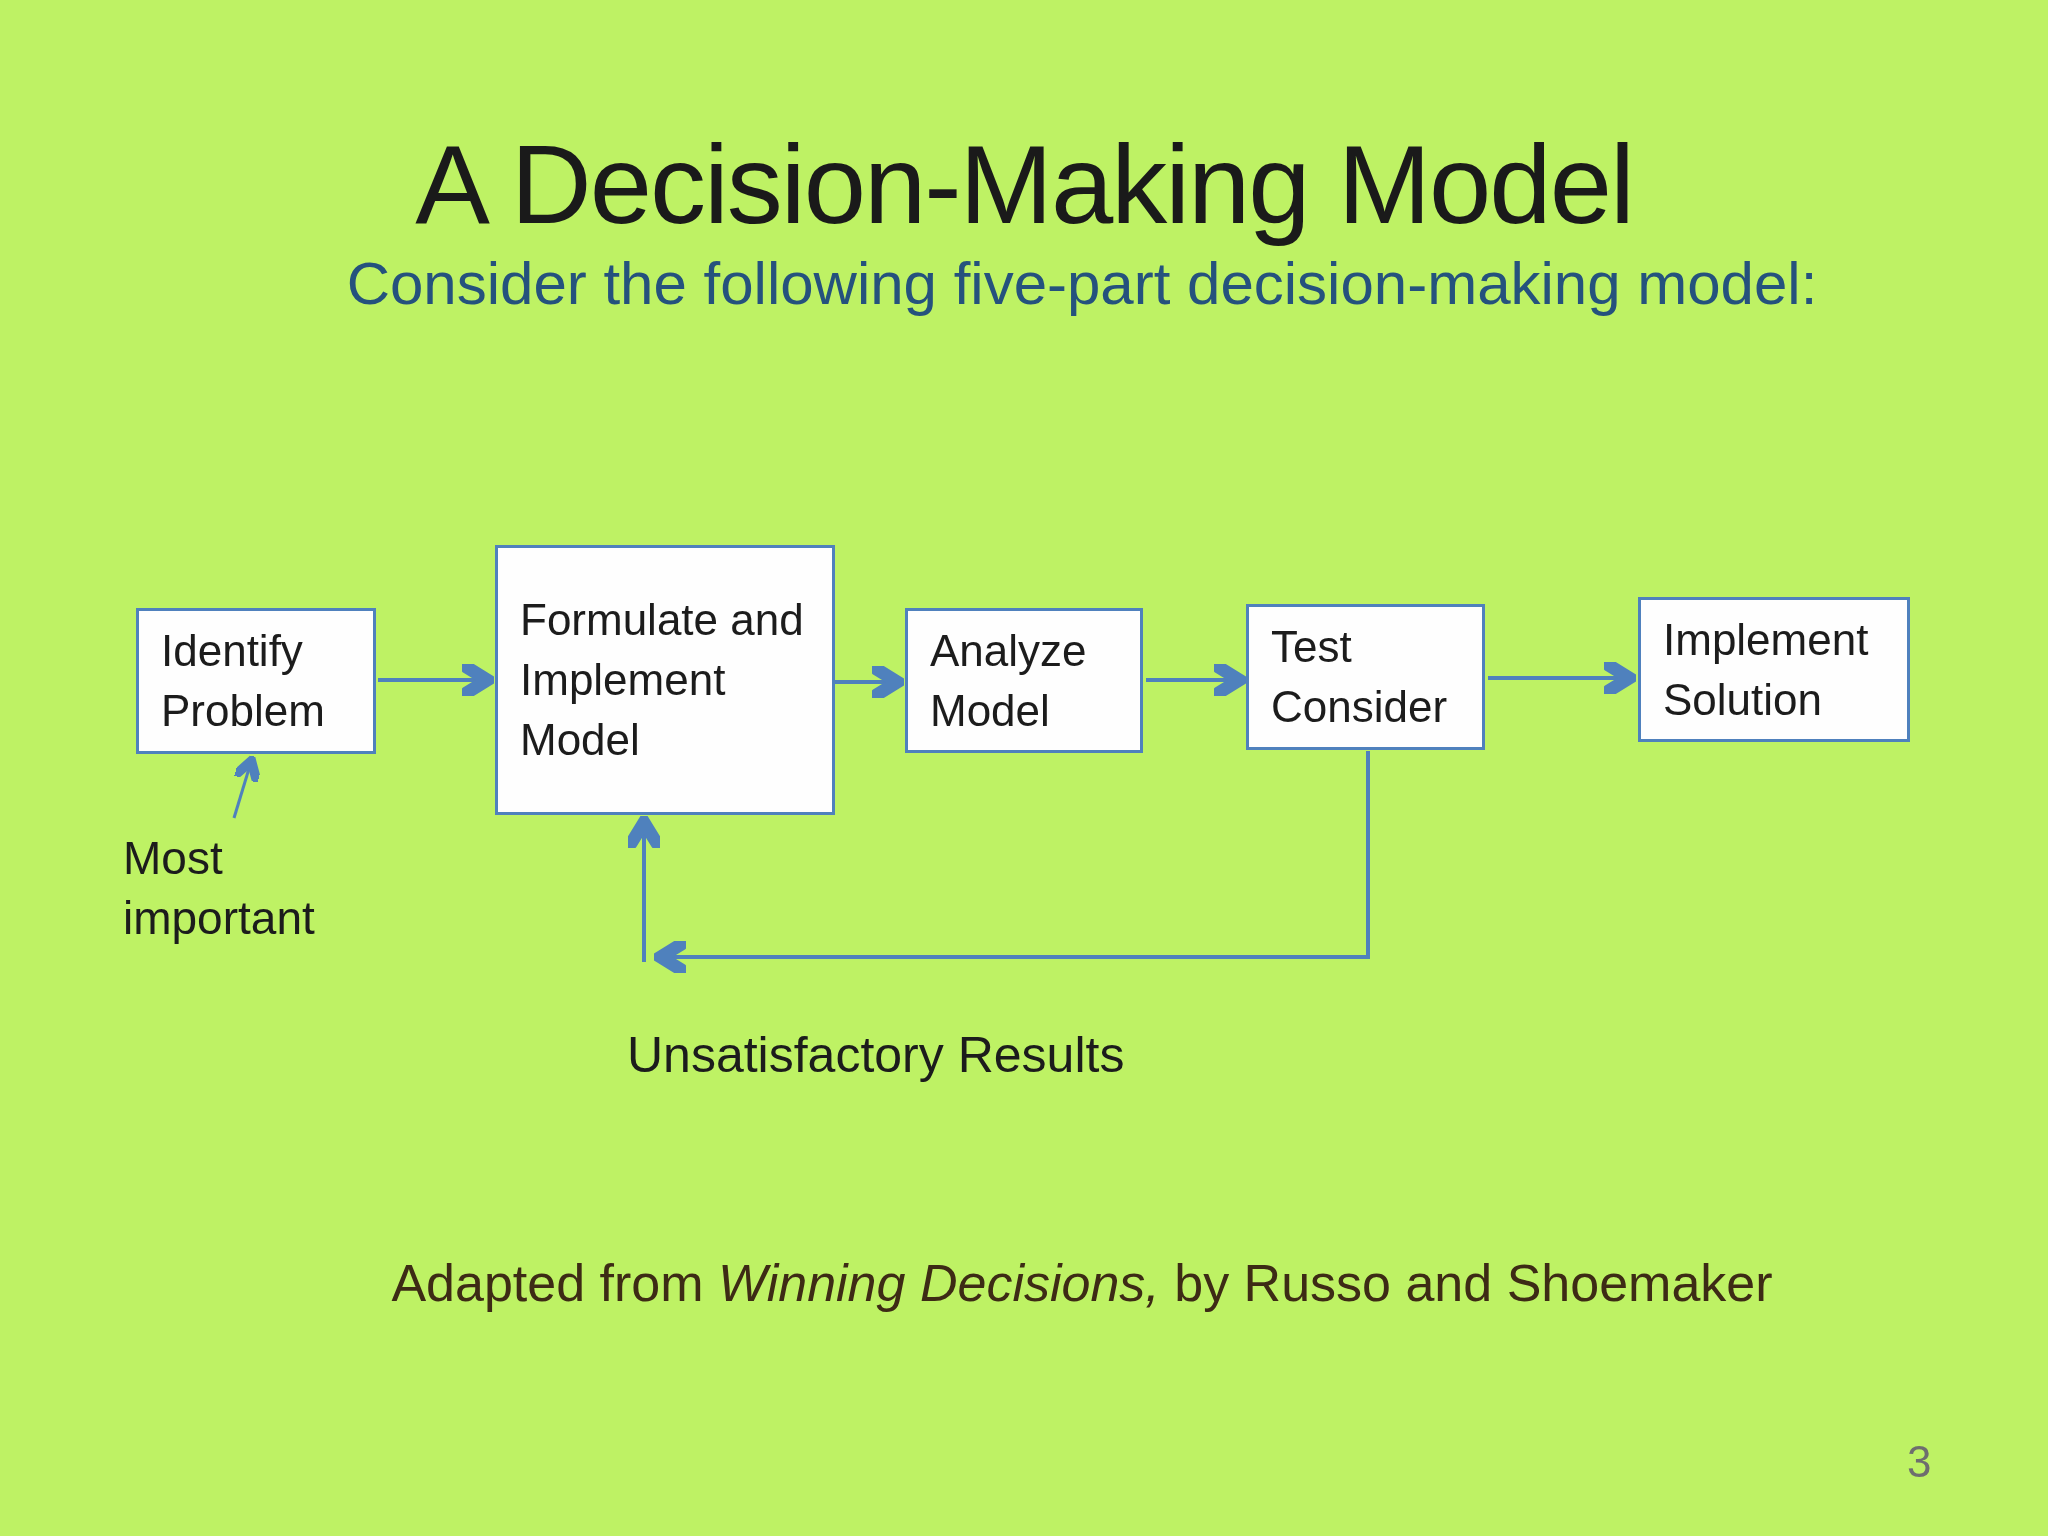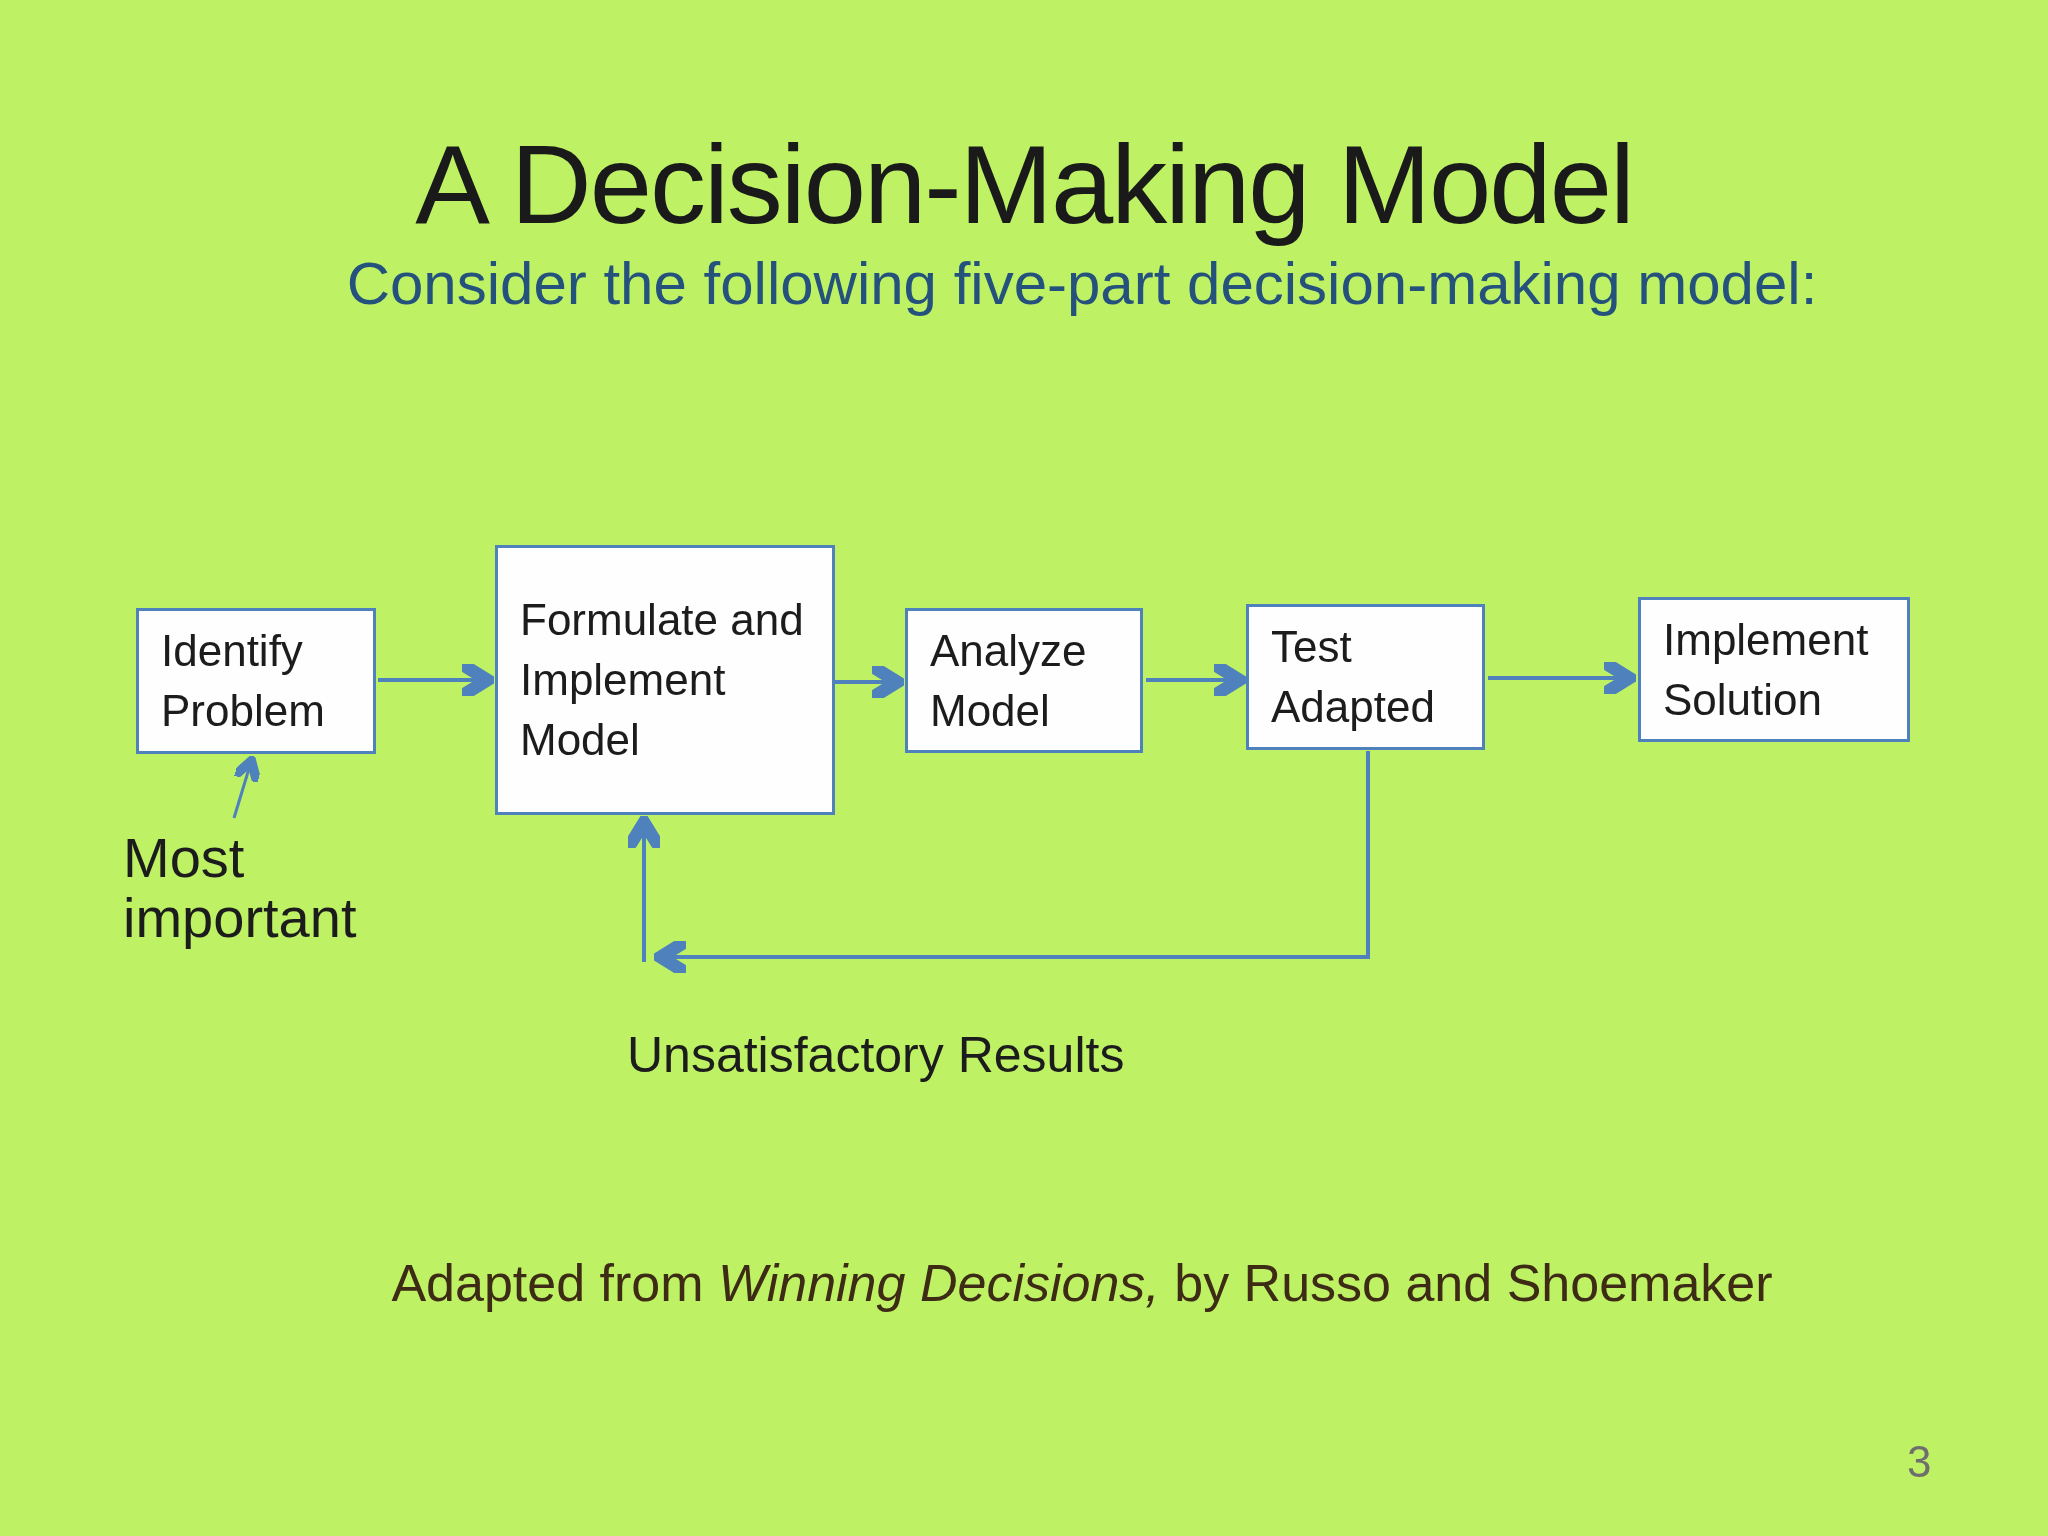--- a/index.html
+++ b/index.html
@@ -46,21 +46,21 @@
     padding-right: 16px;
   }
   #box-identify  { left: 136px;  top: 608px; width: 240px; height: 146px; }
   #box-formulate { left: 495px;  top: 545px; width: 340px; height: 270px; }
   #box-analyze   { left: 905px;  top: 608px; width: 238px; height: 145px; }
   #box-test      { left: 1246px; top: 604px; width: 239px; height: 146px; }
   #box-implement { left: 1638px; top: 597px; width: 272px; height: 145px; justify-content: flex-end; }
   .note {
     position: absolute;
     color: #1c1c1c;
-    font-size: 56px;
+    font-size: 46px;
     line-height: 60px;
   }
   #note-most-important { left: 123px; top: 828px; width: 250px; }
   #note-unsatisfactory { left: 627px; top: 1025px; width: 700px; font-size: 50px; white-space: nowrap; }
   .attribution {
     position: absolute;
     left: 0; top: 1252px; width: 100%;
     box-sizing: border-box;
     padding-left: 116px;
     text-align: center;
@@ -114,21 +114,21 @@
   <div class="fc-box" id="box-identify">
     <span>Identify Problem</span>
   </div>
   <div class="fc-box" id="box-formulate">
     <span>Formulate and Implement Model</span>
   </div>
   <div class="fc-box" id="box-analyze">
     <span>Analyze Model</span>
   </div>
   <div class="fc-box" id="box-test">
-    <span>Test Adapted</span>
+    <span>Test Consider</span>
   </div>
   <div class="fc-box" id="box-implement">
     <span>Implement Solution</span>
   </div>
 
   <div class="note" id="note-most-important">Most important</div>
 
   <div class="note" id="note-unsatisfactory">Unsatisfactory Results</div>
 
   <div class="attribution"><span>Adapted from </span><span class="book">Winning Decisions,</span><span> by Russo and Shoemaker</span></div>

